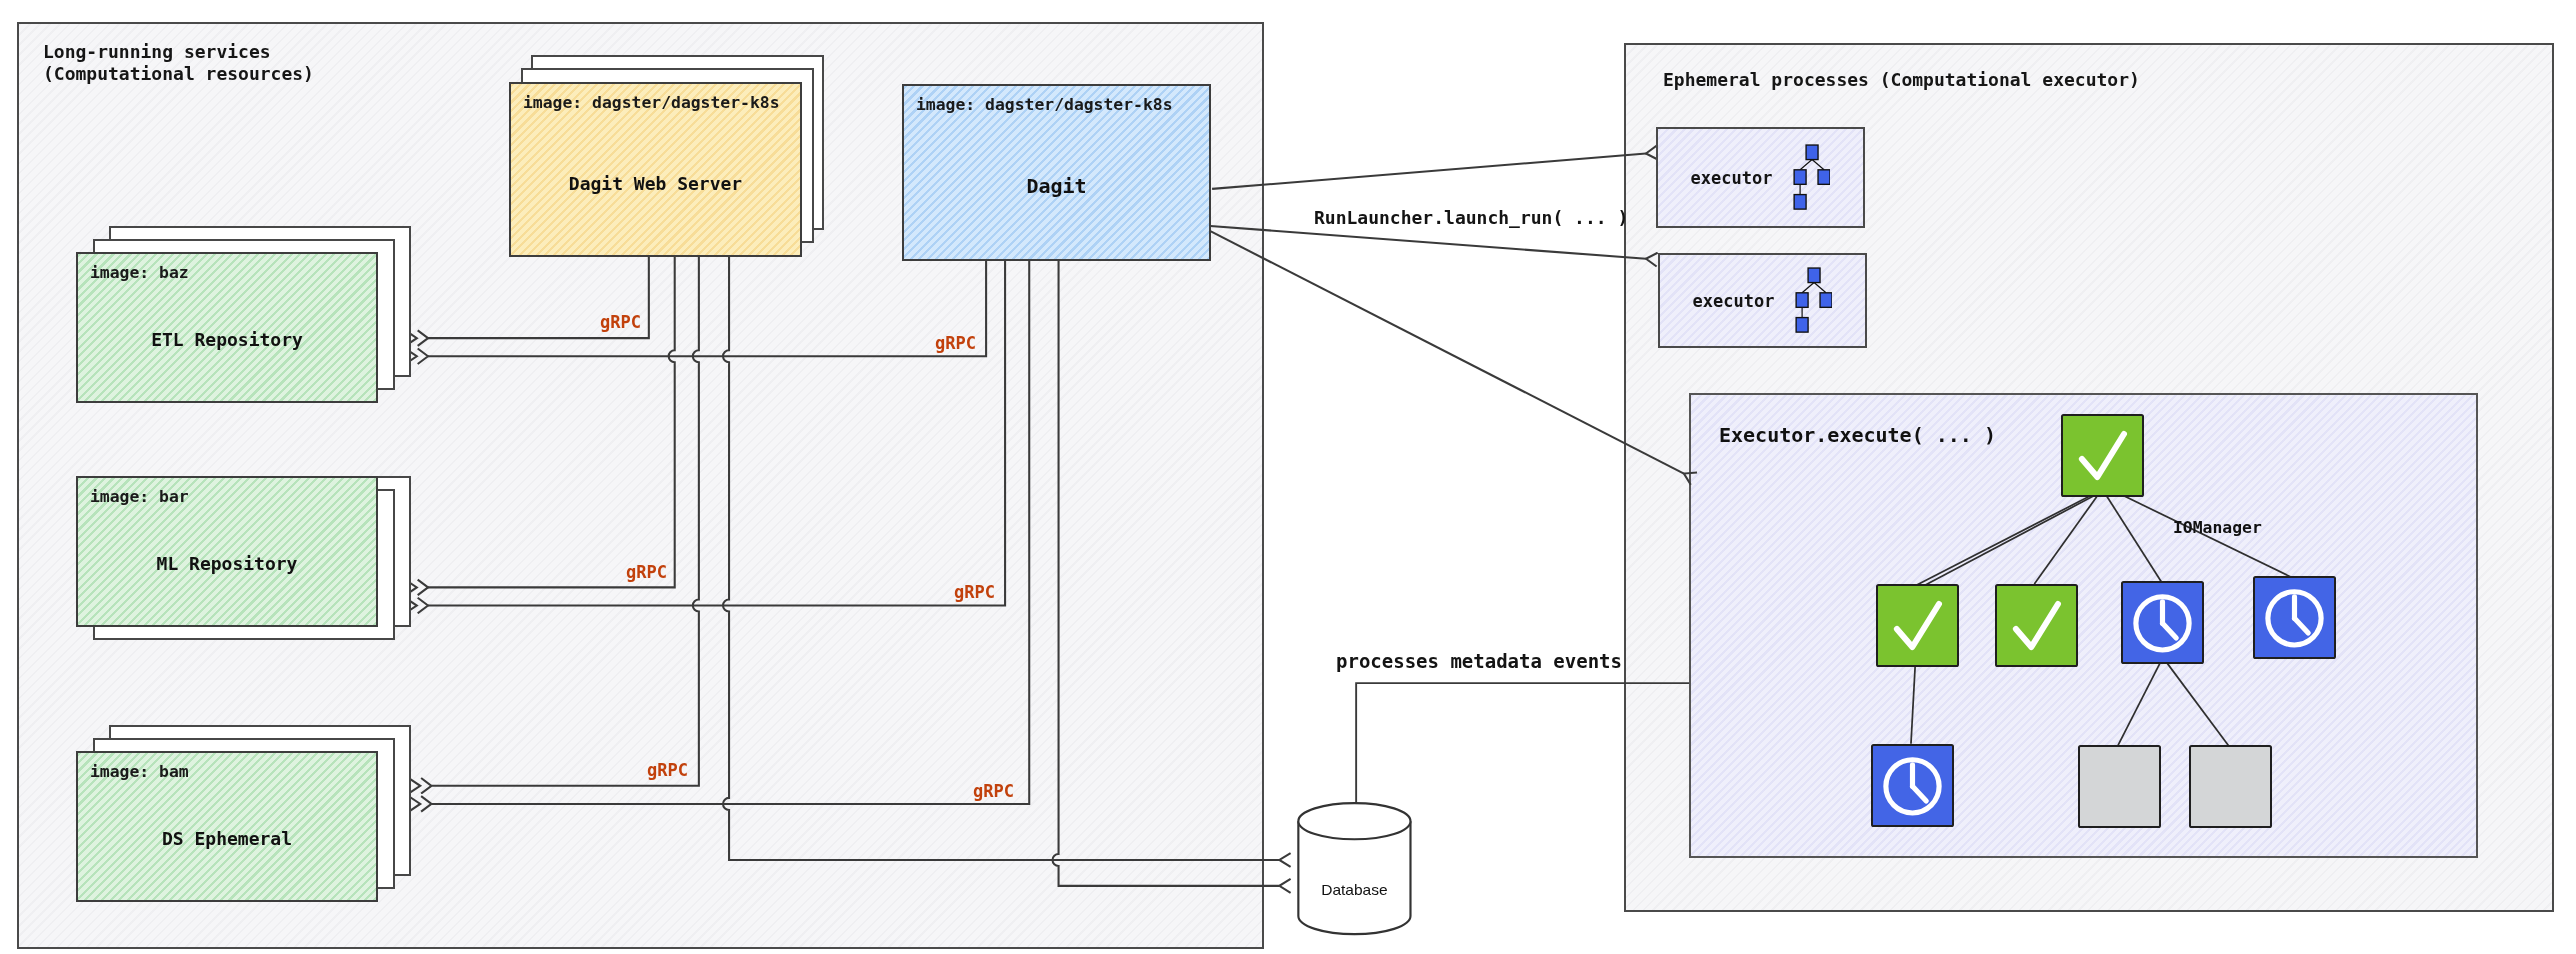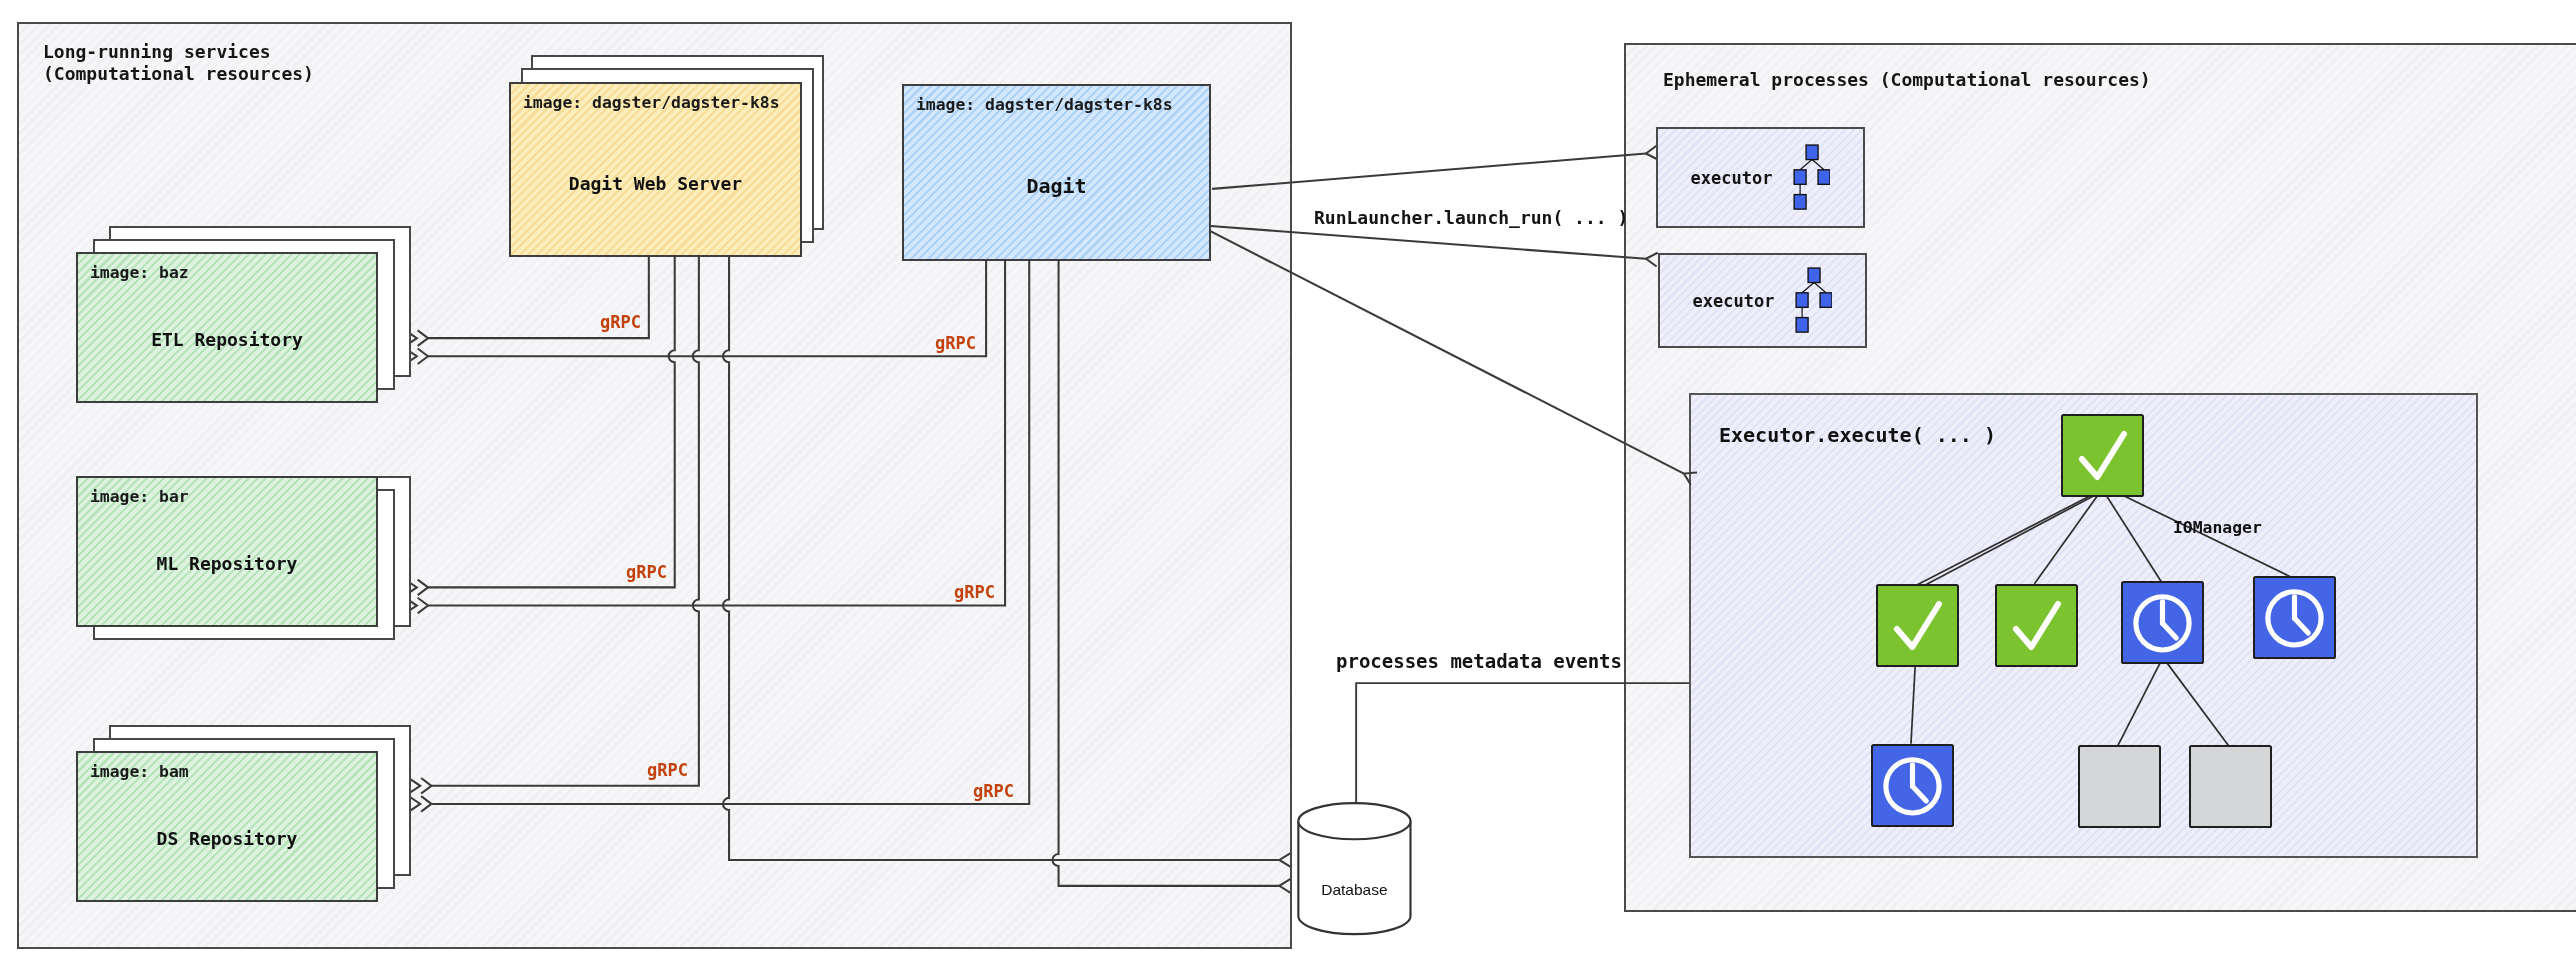--- a/index.html
+++ b/index.html
@@ -1,21 +1,21 @@
 <!DOCTYPE html>
 <html style="font-size:14px"><head>
 <meta charset="utf-8">
 <style>
   html,body{margin:0;padding:0;background:#ffffff;}
   #canvas{position:relative;width:2576px;height:954px;background:#ffffff;overflow:hidden;
     font-family:"DejaVu Sans Mono","Liberation Mono",monospace;color:#1c1c1c;}
   .panel{position:absolute;border:2.2px solid #4a4a4a;
     background:
       repeating-linear-gradient(135deg, rgba(130,130,145,0.06) 0 1.7px, rgba(0,0,0,0) 1.7px 7px),
-      #f6f6f8; padding-left: 28px;}
+      #f6f6f8;}
   .panel-title{position:absolute;font-size:18px;font-weight:700;line-height:22.4px;white-space:pre-line;color:#161616;}
   .page{position:absolute;background:#ffffff;border:2.2px solid #474747;}
   .cbox{position:absolute;border:2.6px solid #3d3d3d;}
   .cbox .img-label{position:absolute;top:8.6px;left:12px;font-size:16.4px;font-weight:700;color:#1a1a1a;white-space:nowrap;}
   .cbox .box-name{position:absolute;left:0;width:100%;top:58%;transform:translateY(-50%);
     text-align:center;font-size:18px;font-weight:700;color:#111;white-space:nowrap;}
   .box-dagit{background:repeating-linear-gradient(135deg, rgba(235,178,60,0.28) 0 2.2px, rgba(0,0,0,0) 2.2px 6px),#fcedbb;}
   .box-daemon{background:repeating-linear-gradient(135deg, rgba(88,158,230,0.30) 0 2.2px, rgba(0,0,0,0) 2.2px 6px),#d3e8fc;}
   .box-repo{background:repeating-linear-gradient(135deg, rgba(92,190,104,0.30) 0 2.2px, rgba(0,0,0,0) 2.2px 6px),#def3df;}
   .lavender{background:repeating-linear-gradient(135deg, rgba(120,120,215,0.10) 0 2.2px, rgba(0,0,0,0) 2.2px 6px),#efeffb;}
@@ -39,21 +39,21 @@
 <body>
 
 <div id="canvas">
 
   <div class="panel" style="left:17px;top:21.6px;width:1243px;height:923px;">
     <div class="panel-title" style="left:24px;top:17px;">Long-running services
 (Computational resources)</div>
   </div>
 
   <div class="panel" style="left:1624px;top:43px;width:926px;height:865px;">
-    <div class="panel-title" style="left:37px;top:24px;">Ephemeral processes (Computational resources)</div>
+    <div class="panel-title" style="left:37px;top:24px;">Ephemeral processes (Computational executor)</div>
   </div>
 
   <div id="exec-box" class="lavender">
     <div id="exec-title">Executor.execute( ... )</div>
     <div id="iomanager">IOManager</div>
     <svg class="edges" width="785" height="461" viewBox="0 0 910 534">
       <g stroke="#2f2f2f" stroke-width="2" fill="none">
         <line x1="468" y1="114" x2="260" y2="221"></line>
         <line x1="472" y1="114" x2="264" y2="224"></line>
         <line x1="473" y1="114" x2="398" y2="219"></line>
@@ -165,21 +165,21 @@
   <div class="page z3" style="left:93px;top:489px;width:298px;height:147px;"></div>
   <div class="cbox box-repo z3" style="left:76px;top:476px;width:298px;height:147px;">
     <div class="img-label">image: bar</div>
     <div class="box-name">ML Repository</div>
   </div>
 
   <div class="page z3" style="left:109px;top:725px;width:298px;height:147px;"></div>
   <div class="page z3" style="left:93px;top:738px;width:298px;height:147px;"></div>
   <div class="cbox box-repo z3" style="left:76px;top:751px;width:298px;height:147px;">
     <div class="img-label">image: bam</div>
-    <div class="box-name">DS Repository</div>
+    <div class="box-name">DS Ephemeral</div>
   </div>
 
   <div class="exec-mini lavender" style="left:1656px;top:127px;width:205px;height:97px;">
     <span class="exec-label">executor</span>
     <svg width="41" height="67" viewBox="0 0 48 78">
       <g stroke="#111" stroke-width="1.6">
         <line x1="27" y1="18" x2="13" y2="30" stroke-width="1.4"></line>
         <line x1="27" y1="18" x2="41" y2="30" stroke-width="1.4"></line>
         <line x1="13" y1="47" x2="13" y2="59" stroke-width="1.4"></line>
         <rect x="20" y="1" width="14" height="17" fill="#3f63e9"></rect>

